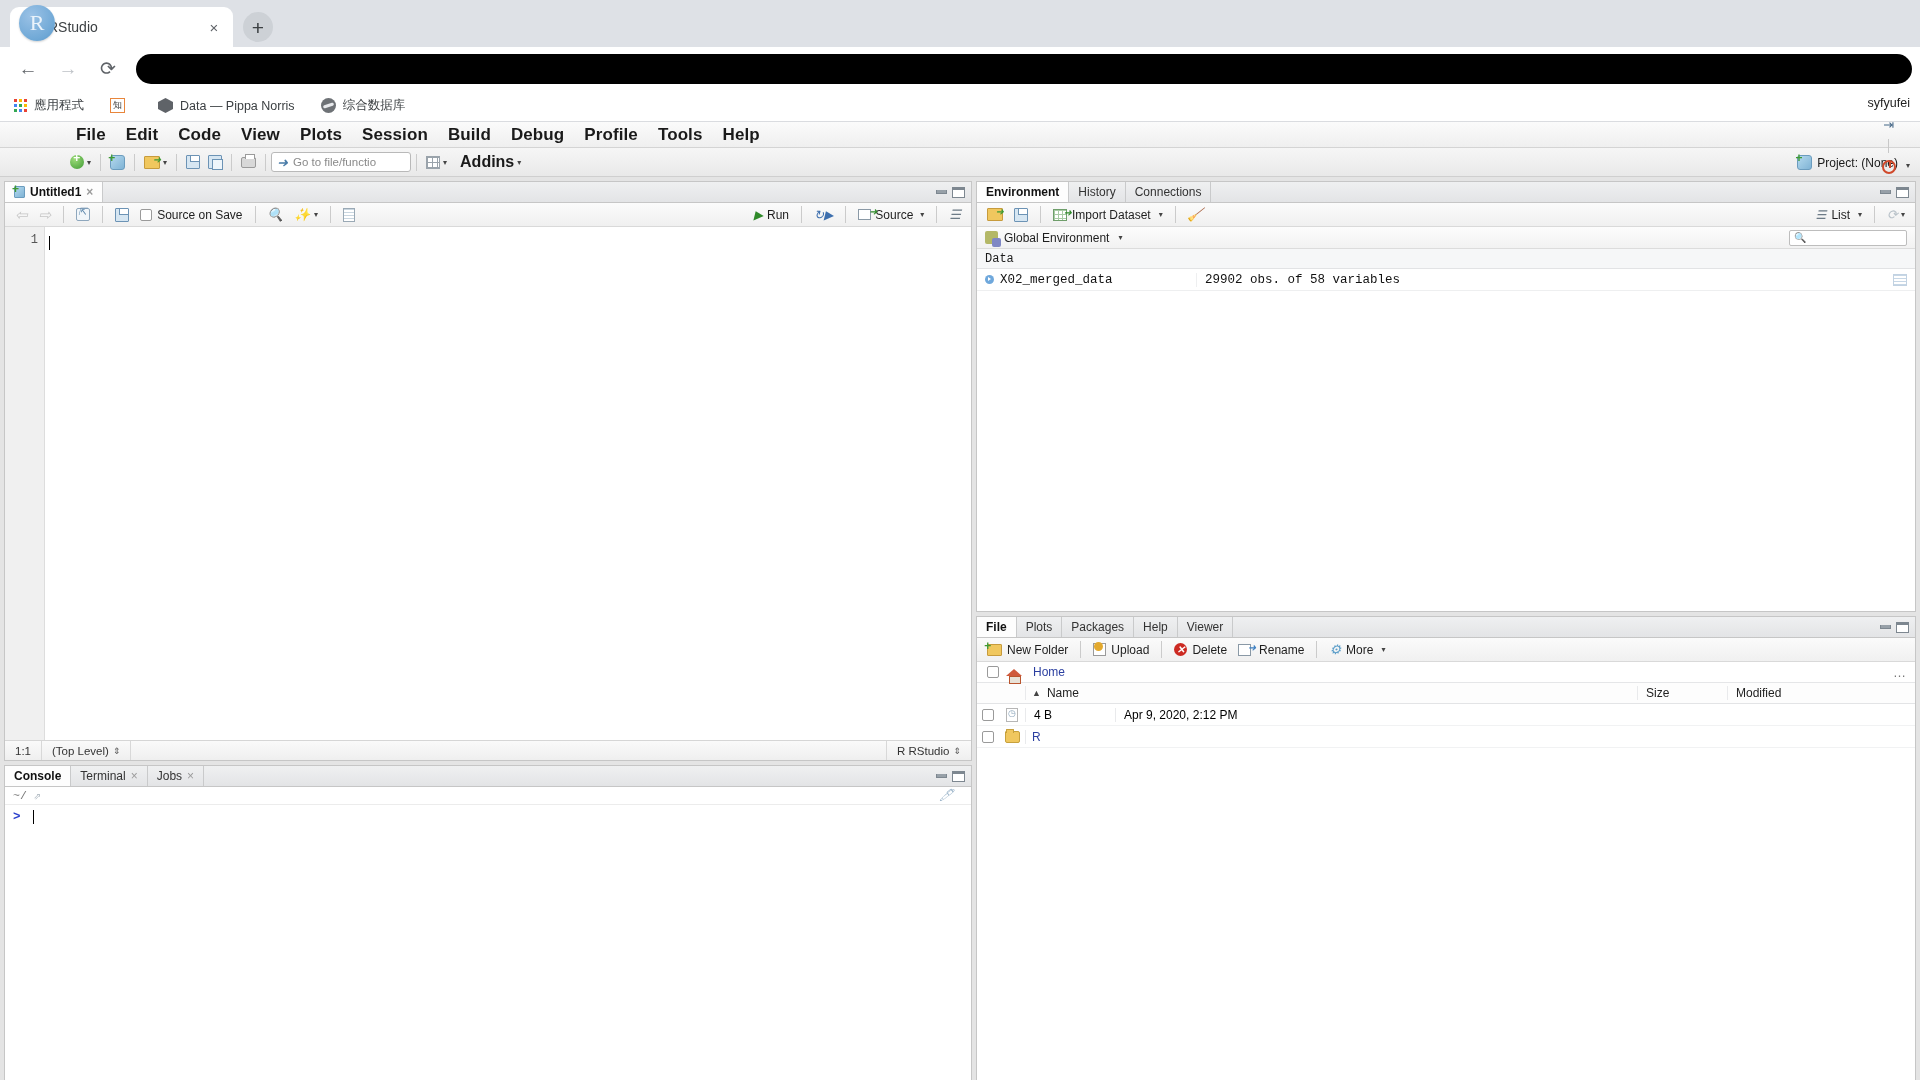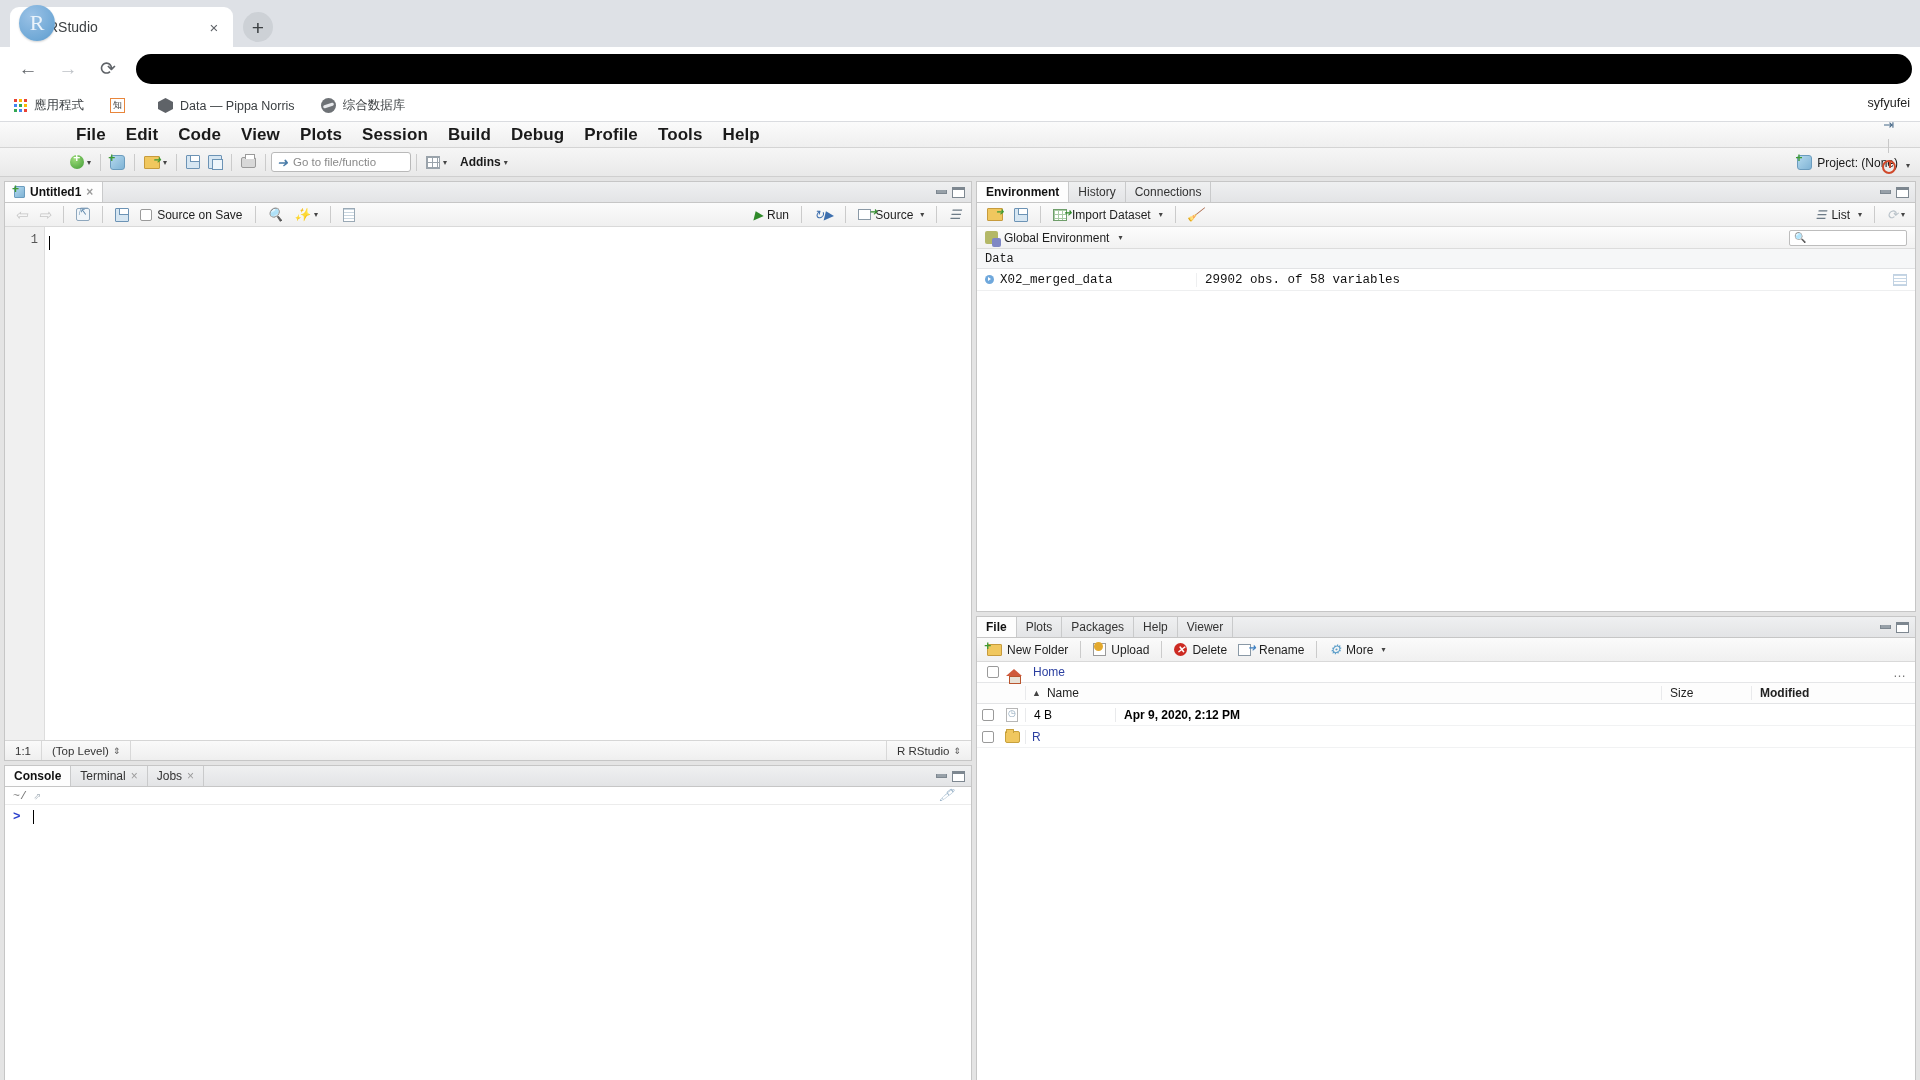--- a/index.html
+++ b/index.html
@@ -102,21 +102,21 @@
     display: flex; align-items: center; padding-left: 66px;
   }
   .tb-item { display: flex; align-items: center; height: 22px; padding: 0 4px; }
   .tb-sep { width: 1px; height: 17px; background: #cbcbcb; margin: 0 5px; }
   .caret { font-size: 8px; color: #444; margin-left: 3px; }
   .goto-box {
     width: 140px; height: 20px; background: #fff; border: 1px solid #b9b9b9;
     border-radius: 3px; display: flex; align-items: center; padding: 0 5px; gap:5px;
   }
   .goto-box span.ph { font-size: 11.5px; color: #8a8a8a; white-space: nowrap; overflow:hidden; }
-  .addins-label { font-size: 12px; color: #1a1a1a; font-weight: 600; margin-left: 5px; }
+  .addins-label { font-size: 16px; color: #1a1a1a; font-weight: 600; margin-left: 5px; }
   .proj-box { margin-left: auto; display: flex; align-items: flex-end; padding-right: 10px; gap: 5px; }
   .proj-label { font-size: 12px; color: #1a1a1a; }
 
   .rs-body { flex: 1; display: flex; padding: 4px; gap: 4px; }
   .col { display: flex; flex-direction: column; gap: 4px; }
   .col-left { width: 968px; }
   .col-right { flex: 1; }
 
   .pane { background: #fff; border: 1px solid #c6c6c6; display: flex; flex-direction: column; overflow: hidden; }
   .pane-tabbar {
@@ -197,21 +197,21 @@
   
   .files-head {
     height: 21px; display: flex; align-items: center; border-bottom: 1px solid #e3e4e6;
     background: #fdfdfd; font-size: 12px; color: #222;
   }
   .chk { width: 12px; height: 12px; border: 1px solid #9a9a9a; border-radius: 2px; background: #fff; flex: 0 0 auto; }
   .f-col-chk { width: 22px; display: flex; justify-content: center; }
   .f-col-ico { width: 26px; display: flex; justify-content: center; }
   .f-col-name { flex: 1; display: flex; align-items: center; gap: 6px; border-left: 1px solid #e9eaec; padding-left: 6px; }
   .f-col-size { width: 90px; border-left: 1px solid #e9eaec; padding-left: 8px; }
-  .f-col-mod { width: 164px; border-left: 1px solid #e9eaec; padding-left: 8px; font-weight: bold; }
+  .f-col-mod { width: 188px; border-left: 1px solid #e9eaec; padding-left: 8px; }
   .files-row { height: 22px; display: flex; align-items: center; border-bottom: 1px solid #f1f2f3; font-size: 12px; }
   .link { color: #2b3fa0; }
   .folder-ico { width: 15px; height: 12px; background: #f0c75e; border: 1px solid #c7a13c; border-radius: 1px 2px 2px 2px; position: relative; }
   .folder-ico::before { content:""; position:absolute; top:-3px; left:0; width:6px; height:3px; background:#f0c75e; border:1px solid #c7a13c; border-bottom:none; border-radius:1px 1px 0 0; }
   .file-ico { width: 12px; height: 14px; background: #fff; border: 1px solid #b6b6b6; position: relative; }
   .file-ico::after { content:"◷"; position:absolute; left:1px; top:-1px; font-size:9px; color:#8fa8bd; }
   .home-ico { width: 0; height: 0; border-left: 8px solid transparent; border-right: 8px solid transparent; border-bottom: 7px solid #cf5a3c; position: relative; }
   .home-ico::after { content:""; position:absolute; left:-5px; top:7px; width:10px; height:6px; background:#e8e2d8; border:1px solid #b9562f; }
   .files-path { height: 21px; display: flex; align-items: center; padding-left: 6px; gap: 7px; border-bottom: 1px solid #e5e6e8; background:#fff; }
   .files-more { margin-left: auto; padding-right: 8px; font-size: 13px; color: #777; letter-spacing: 1px;}

